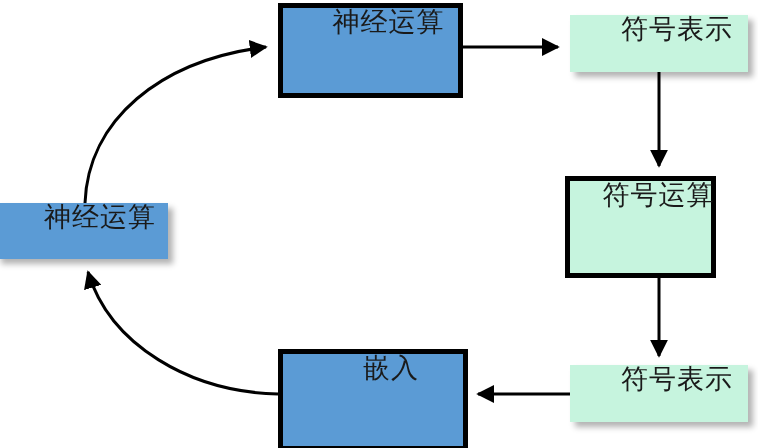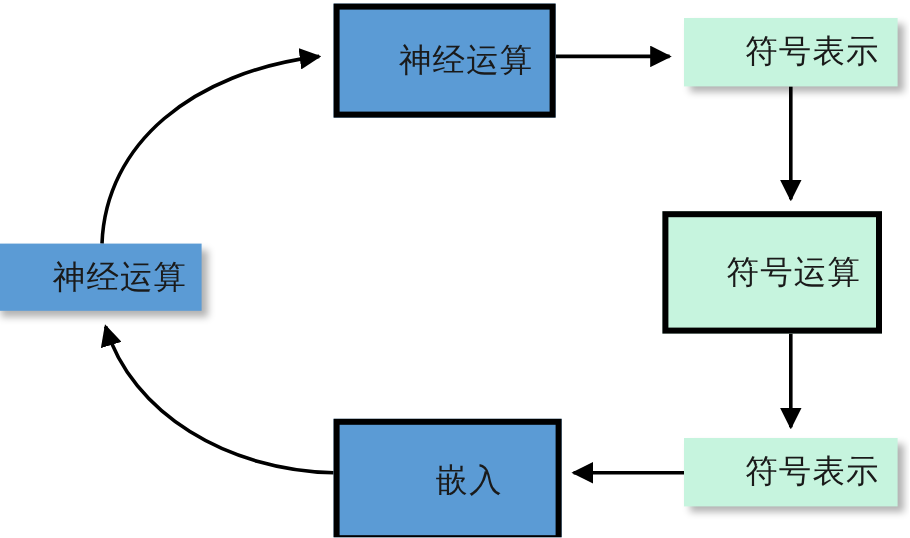--- a/index.html
+++ b/index.html
@@ -19,21 +19,20 @@
     position: absolute;
     left: 0;
     top: 0;
     width: 758px;
     height: 448px;
     pointer-events: none;
   }
   .node {
     position: absolute;
     display: flex;
-    align-items: center;
     justify-content: center;
     box-sizing: border-box;
     color: #1a1a1a;
     line-height: 1;
     white-space: nowrap;
     padding-left: 36px;
   }
   .node-label {
     display: block;
     letter-spacing: 1px;
@@ -84,23 +83,23 @@
     top: 365px;
     width: 178px;
     height: 57px;
     background: #C6F4DE;
     border: none;
     font-size: 27px;
     box-shadow: 5px 5px 6px rgba(0,0,0,0.30);
   }
   
   .n-sym-op {
-    left: 552px;
+    left: 565px;
     top: 176px;
-    width: 183px;
+    width: 151px;
     height: 102px;
     background: #C6F4DE;
     border: 5px solid #000000;
     font-size: 27px;
   }
 </style>
 </head>
 <body>
 
 <div id="canvas">

